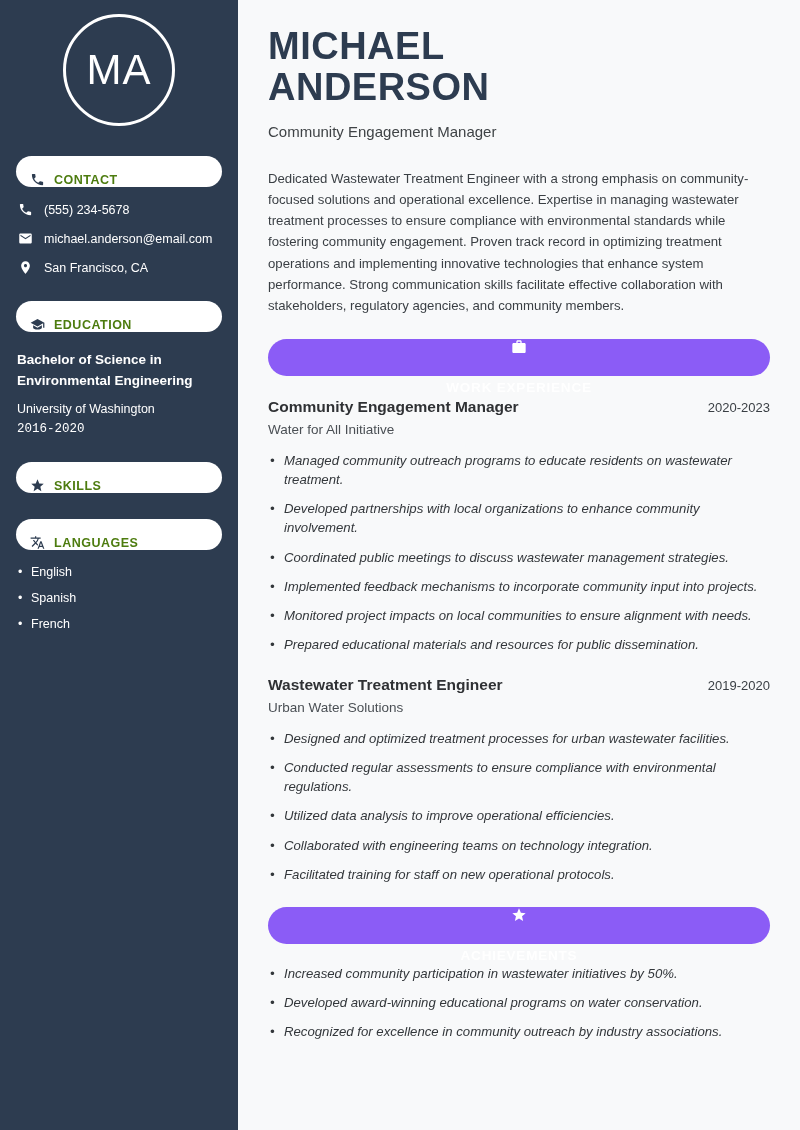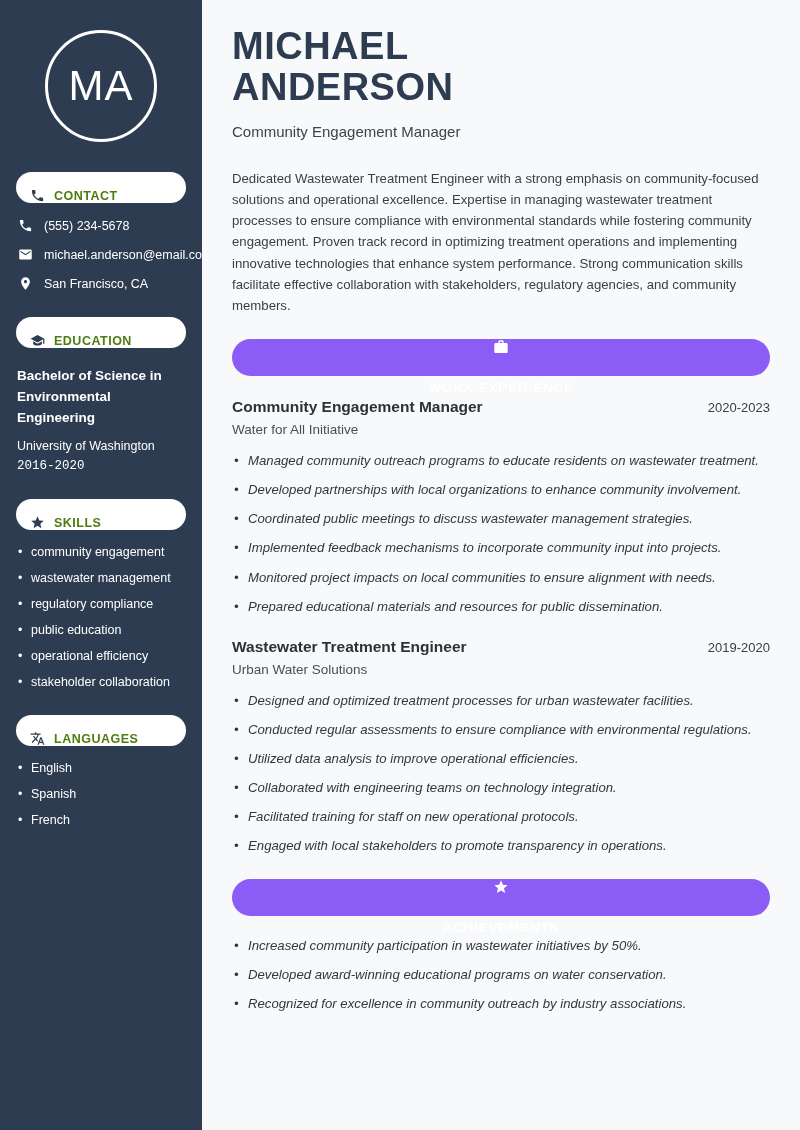--- a/index.html
+++ b/index.html
@@ -11,25 +11,25 @@
   .page {
     width: 800px;
     height: 1130px;
     display: flex;
     background: #f8f9fa;
     overflow: hidden;
   }
 
   
   .sidebar {
-    width: 202px;
+    width: 238px;
     flex-shrink: 0;
     background: #2d3c50;
     color: #ffffff;
-    padding: 28px 16px 20px;
+    padding: 12px 16px 20px;
   }
   .avatar {
     width: 112px;
     height: 112px;
     border: 3px solid #ffffff;
     border-radius: 50%;
     margin: 2px auto 30px;
     display: flex;
     align-items: center;
     justify-content: center;
@@ -179,28 +179,20 @@
     <div class="edu-degree">Bachelor of Science in Environmental Engineering</div>
     <div class="edu-school">University of Washington</div>
     <div class="edu-years">2016-2020</div>
 
     <div class="pill">
       <svg viewBox="0 0 24 24">
           <path d="M12 17.27L18.18 21l-1.64-7.03L22 9.24l-7.19-.61L12 2 9.19 8.63 2 9.24l5.46 4.73L5.82 21z"></path>
         </svg>
       <span>SKILLS</span>
     </div>
-    <ul class="side-list">
-      <li>community engagement</li>
-      <li>wastewater management</li>
-      <li>regulatory compliance</li>
-      <li>public education</li>
-      <li>operational efficiency</li>
-      <li>stakeholder collaboration</li>
-    </ul>
 
     <div class="pill">
       <svg viewBox="0 0 24 24">
           <path d="M12.87 15.07l-2.54-2.51.03-.03c1.74-1.94 2.98-4.17 3.71-6.53H17V4h-7V2H8v2H1v1.99h11.17C11.5 7.92 10.44 9.75 9 11.35 8.07 10.32 7.3 9.19 6.69 8h-2c.73 1.63 1.73 3.17 2.98 4.56l-5.09 5.02L4 19l5-5 3.11 3.11.76-2.04zM18.5 10h-2L12 22h2l1.12-3h4.75L21 22h2l-4.5-12zm-2.62 7l1.62-4.33L19.12 17h-3.24z"></path>
         </svg>
       <span>LANGUAGES</span>
     </div>
     <ul class="side-list">
       <li>English</li>
       <li>Spanish</li>
@@ -247,21 +239,20 @@
         <span class="job-title">Wastewater Treatment Engineer</span>
         <span class="job-dates">2019-2020</span>
       </div>
       <div class="company">Urban Water Solutions</div>
       <ul class="main-list">
         <li>Designed and optimized treatment processes for urban wastewater facilities.</li>
         <li>Conducted regular assessments to ensure compliance with environmental regulations.</li>
         <li>Utilized data analysis to improve operational efficiencies.</li>
         <li>Collaborated with engineering teams on technology integration.</li>
         <li>Facilitated training for staff on new operational protocols.</li>
-        <li>Engaged with local stakeholders to promote transparency in operations.</li>
       </ul>
     </section>
 
     <div class="banner">
       <svg viewBox="0 0 24 24">
           <path d="M12 17.27L18.18 21l-1.64-7.03L22 9.24l-7.19-.61L12 2 9.19 8.63 2 9.24l5.46 4.73L5.82 21z"></path>
         </svg>
       <span>ACHIEVEMENTS</span>
     </div>
     <ul class="main-list achievements-list">

